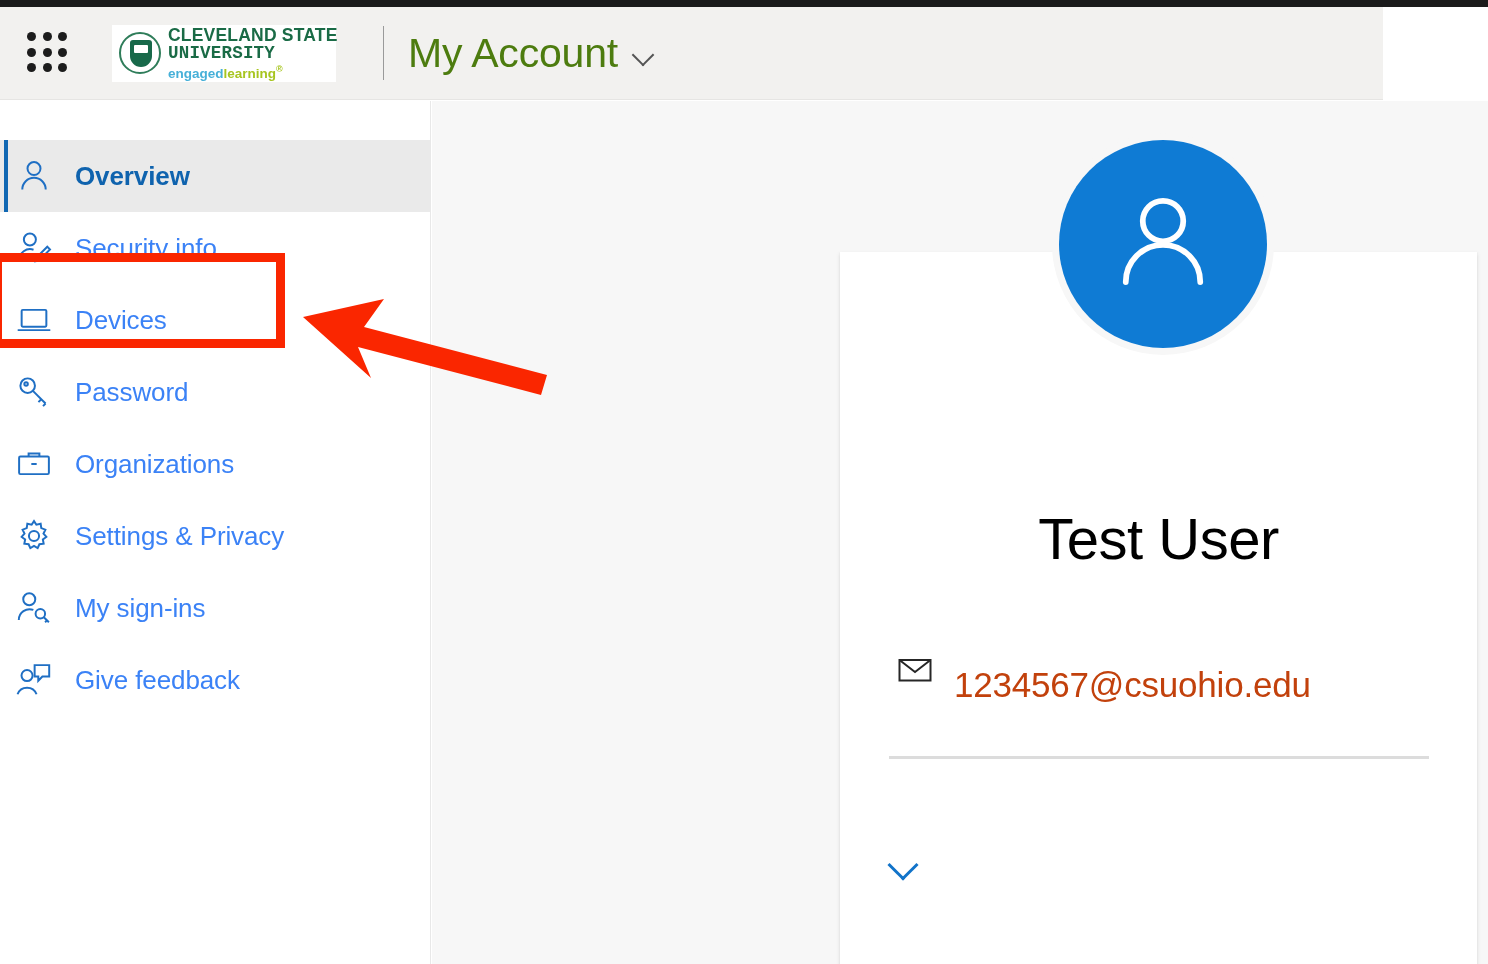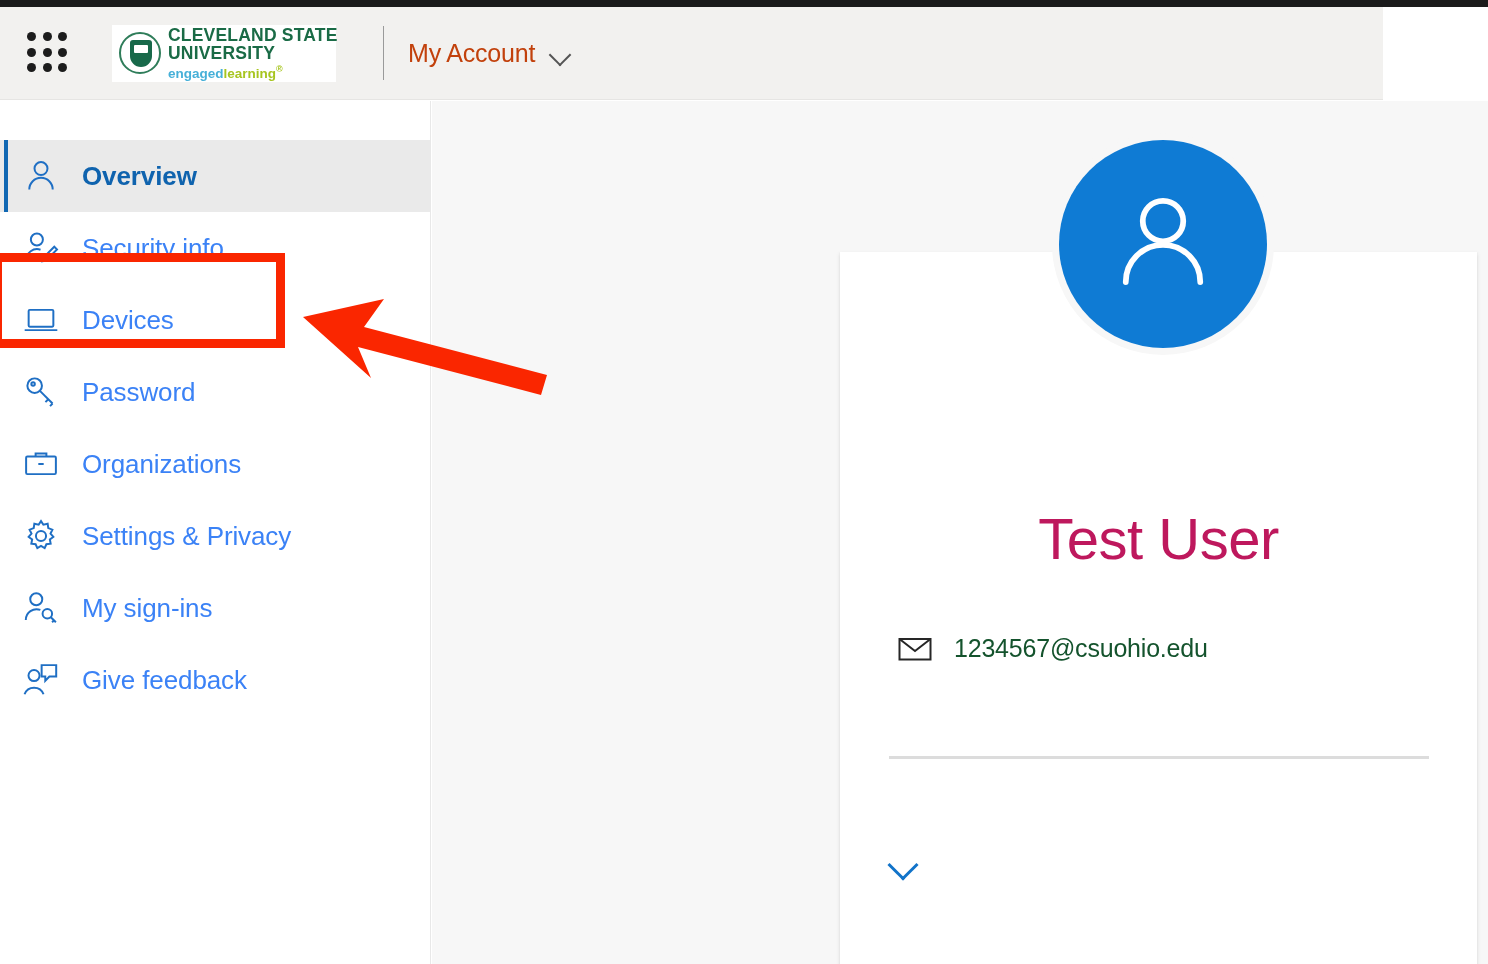--- a/index.html
+++ b/index.html
@@ -92,21 +92,21 @@
   }
   .brand-words { margin-left: 7px; line-height: 1.0; }
   .brand-line1, .brand-line2 {
     font-family: "Liberation Sans", sans-serif;
     font-weight: bold;
     font-size: 17.5px;
     letter-spacing: 0.2px;
     color: #1a6b46;
     white-space: nowrap;
   }
-  .brand-line2 { margin-top: 1px; }
+  .brand-line2 { margin-top: 1px; font-family: Liberation Mono, monospace; }
   .brand-tag {
     margin-top: 2px;
     font-size: 13.5px;
     font-weight: bold;
     white-space: nowrap;
   }
   .brand-tag .t1 { color: #46b0d8; }
   .brand-tag .t2 { color: #a7c520; }
   .brand-tag .t3 { color: #a7c520; font-size: 9px; vertical-align: super; }
 
@@ -117,22 +117,22 @@
   }
 
   .app-title {
     margin-left: 24px;
     display: flex;
     align-items: center;
     gap: 14px;
     cursor: pointer;
   }
   .app-title-text {
-    font-size: 25px;
-    color: #c2410c;
+    font-size: 41px;
+    color: #4d7c0f;
     font-weight: 400;
     letter-spacing: -0.2px;
   }
   .chev-down {
     width: 22px; height: 12px;
     position: relative;
   }
   .chev-down::before {
     content: "";
     position: absolute;
@@ -152,21 +152,21 @@
     background: #ffffff;
     border-right: 1px solid #e8e8e8;
     padding-top: 39px;
   }
 
   .nav-item {
     position: relative;
     height: 72px;
     display: flex;
     align-items: center;
-    padding-left: 11px;
+    padding-left: 4px;
     cursor: pointer;
     background: transparent;
   }
   .nav-item .nav-ico {
     flex: 0 0 40px;
     width: 40px;
     height: 40px;
     margin-left: 10px;
     display: flex;
     align-items: center;
@@ -234,37 +234,38 @@
     justify-content: center;
   }
 
   .card-name {
     position: absolute;
     left: 0; right: 0;
     top: 253px;
     text-align: center;
     font-size: 58px;
     font-weight: 400;
-    color: #be185d;
+    color: #000000;
     letter-spacing: -0.5px;
   }
 
   .card-email-row {
     position: absolute;
     left: 58px;
     top: 382px;
     display: flex;
     align-items: center;
     gap: 22px;
   }
   .email-ico { width: 34px; height: 26px; color: #262626; display:flex; }
   .card-email {
-    font-size: 25px;
-    color: #14532d;
+    font-size: 35px;
+    color: #c2410c;
     letter-spacing: -0.2px;
+    margin-top: 31px;
   }
 
   .card-rule {
     position: absolute;
     left: 49px;
     top: 504px;
     width: 540px;
     height: 3px;
     background: #dcdcdc;
   }

